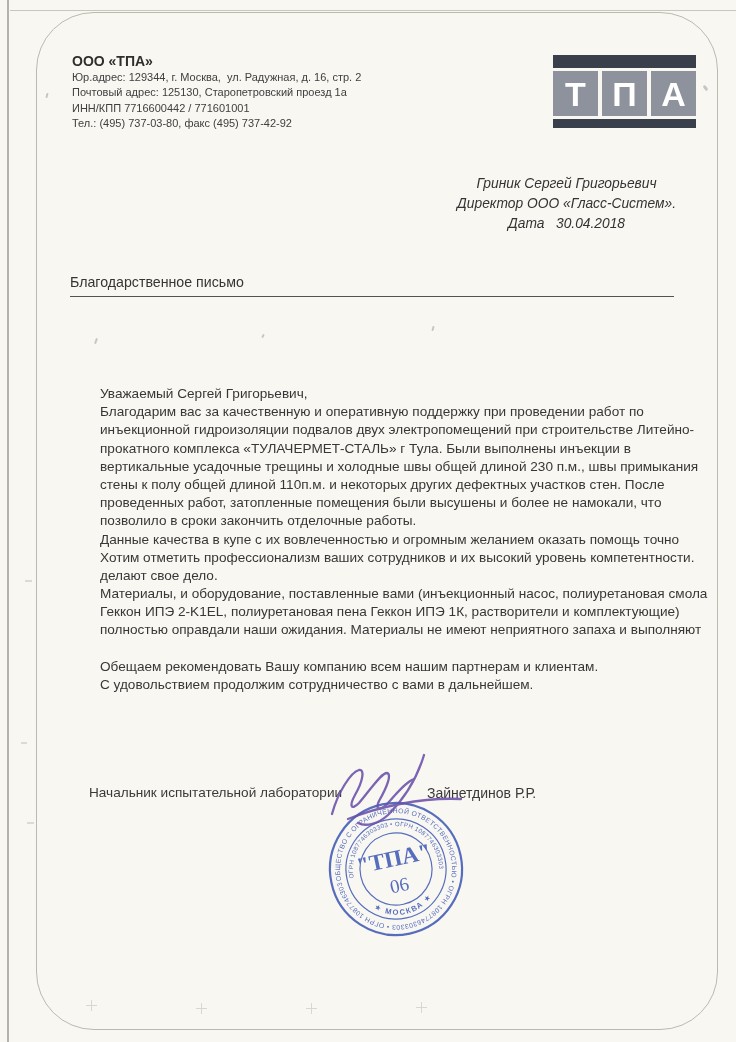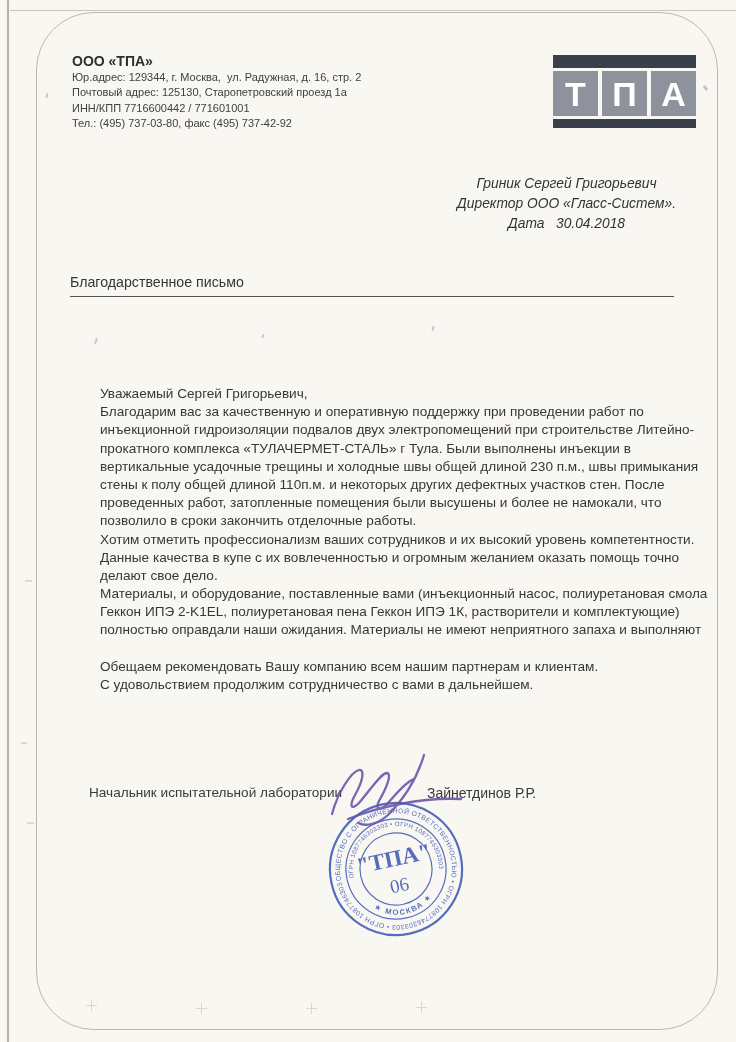--- a/index.html
+++ b/index.html
@@ -120,22 +120,22 @@
   <div class="body-block">
 
   <div class="doc-line">Уважаемый Сергей Григорьевич,</div>
       <div class="doc-line">Благодарим вас за качественную и оперативную поддержку при проведении работ по</div>
       <div class="doc-line">инъекционной гидроизоляции подвалов двух электропомещений при строительстве Литейно-</div>
       <div class="doc-line">прокатного комплекса «ТУЛАЧЕРМЕТ-СТАЛЬ» г Тула. Были выполнены инъекции в</div>
       <div class="doc-line">вертикальные усадочные трещины и холодные швы общей длиной 230 п.м., швы примыкания</div>
       <div class="doc-line">стены к полу общей длиной 110п.м. и некоторых других дефектных участков стен. После</div>
       <div class="doc-line">проведенных работ, затопленные помещения были высушены и более не намокали, что</div>
       <div class="doc-line">позволило в сроки закончить отделочные работы.</div>
+      <div class="doc-line">Данные качества в купе с их вовлеченностью и огромным желанием оказать помощь точно</div>
       <div class="doc-line">Хотим отметить профессионализм ваших сотрудников и их высокий уровень компетентности.</div>
-      <div class="doc-line">Данные качества в купе с их вовлеченностью и огромным желанием оказать помощь точно</div>
       <div class="doc-line">делают свое дело.</div>
       <div class="doc-line">Материалы, и оборудование, поставленные вами (инъекционный насос, полиуретановая смола</div>
       <div class="doc-line">Геккон ИПЭ 2-K1EL, полиуретановая пена Геккон ИПЭ 1К, растворители и комплектующие)</div>
       <div class="doc-line">полностью оправдали наши ожидания. Материалы не имеют неприятного запаха и выполняют</div>
       <div class="doc-line"></div>
       <div class="doc-line">Обещаем рекомендовать Вашу компанию всем нашим партнерам и клиентам.</div>
       <div class="doc-line">С удовольствием продолжим сотрудничество с вами в дальнейшем.</div>
     </div>
 
   <div class="signoff-position">Начальник испытательной лаборатории</div>

